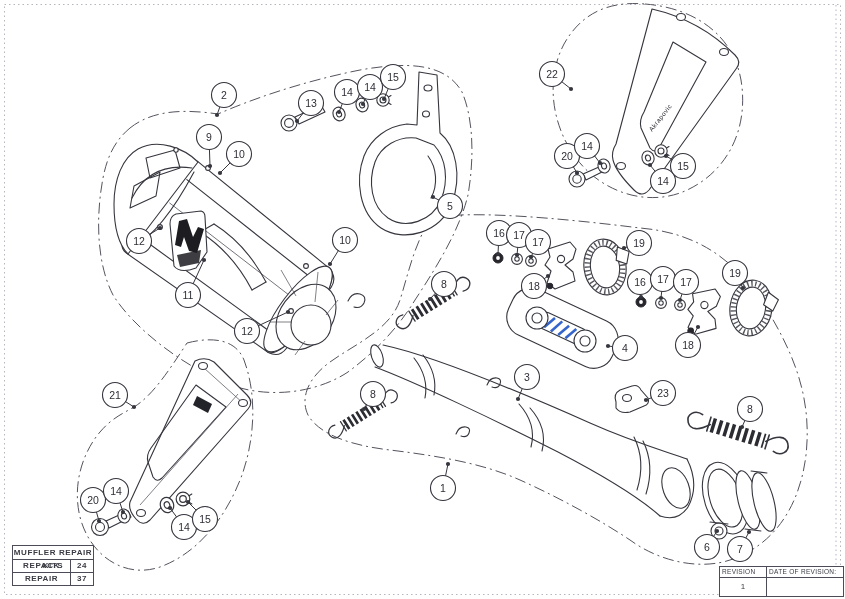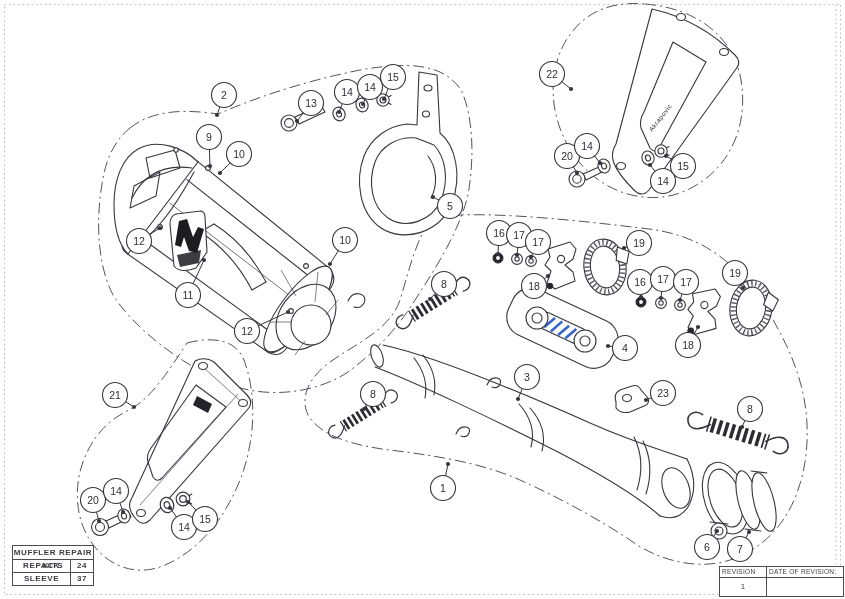--- a/index.html
+++ b/index.html
@@ -518,21 +518,21 @@
       </g>
 </svg>
 
 <div class="tbl" id="kits">
   <div class="t">MUFFLER REPAIR KITS</div>
   <div class="r">
     <div class="c1">REPACK</div>
     <div class="c2">24</div>
   </div>
   <div class="r">
-    <div class="c1">SLEEVE</div>
+    <div class="c1">REPAIR</div>
     <div class="c2">37</div>
   </div>
 </div>
 
 <div class="tbl" id="rev">
   <div class="hr">
     <div class="c1">REVISION</div>
     <div class="c2">DATE OF REVISION:</div>
   </div>
   <div class="vr">

